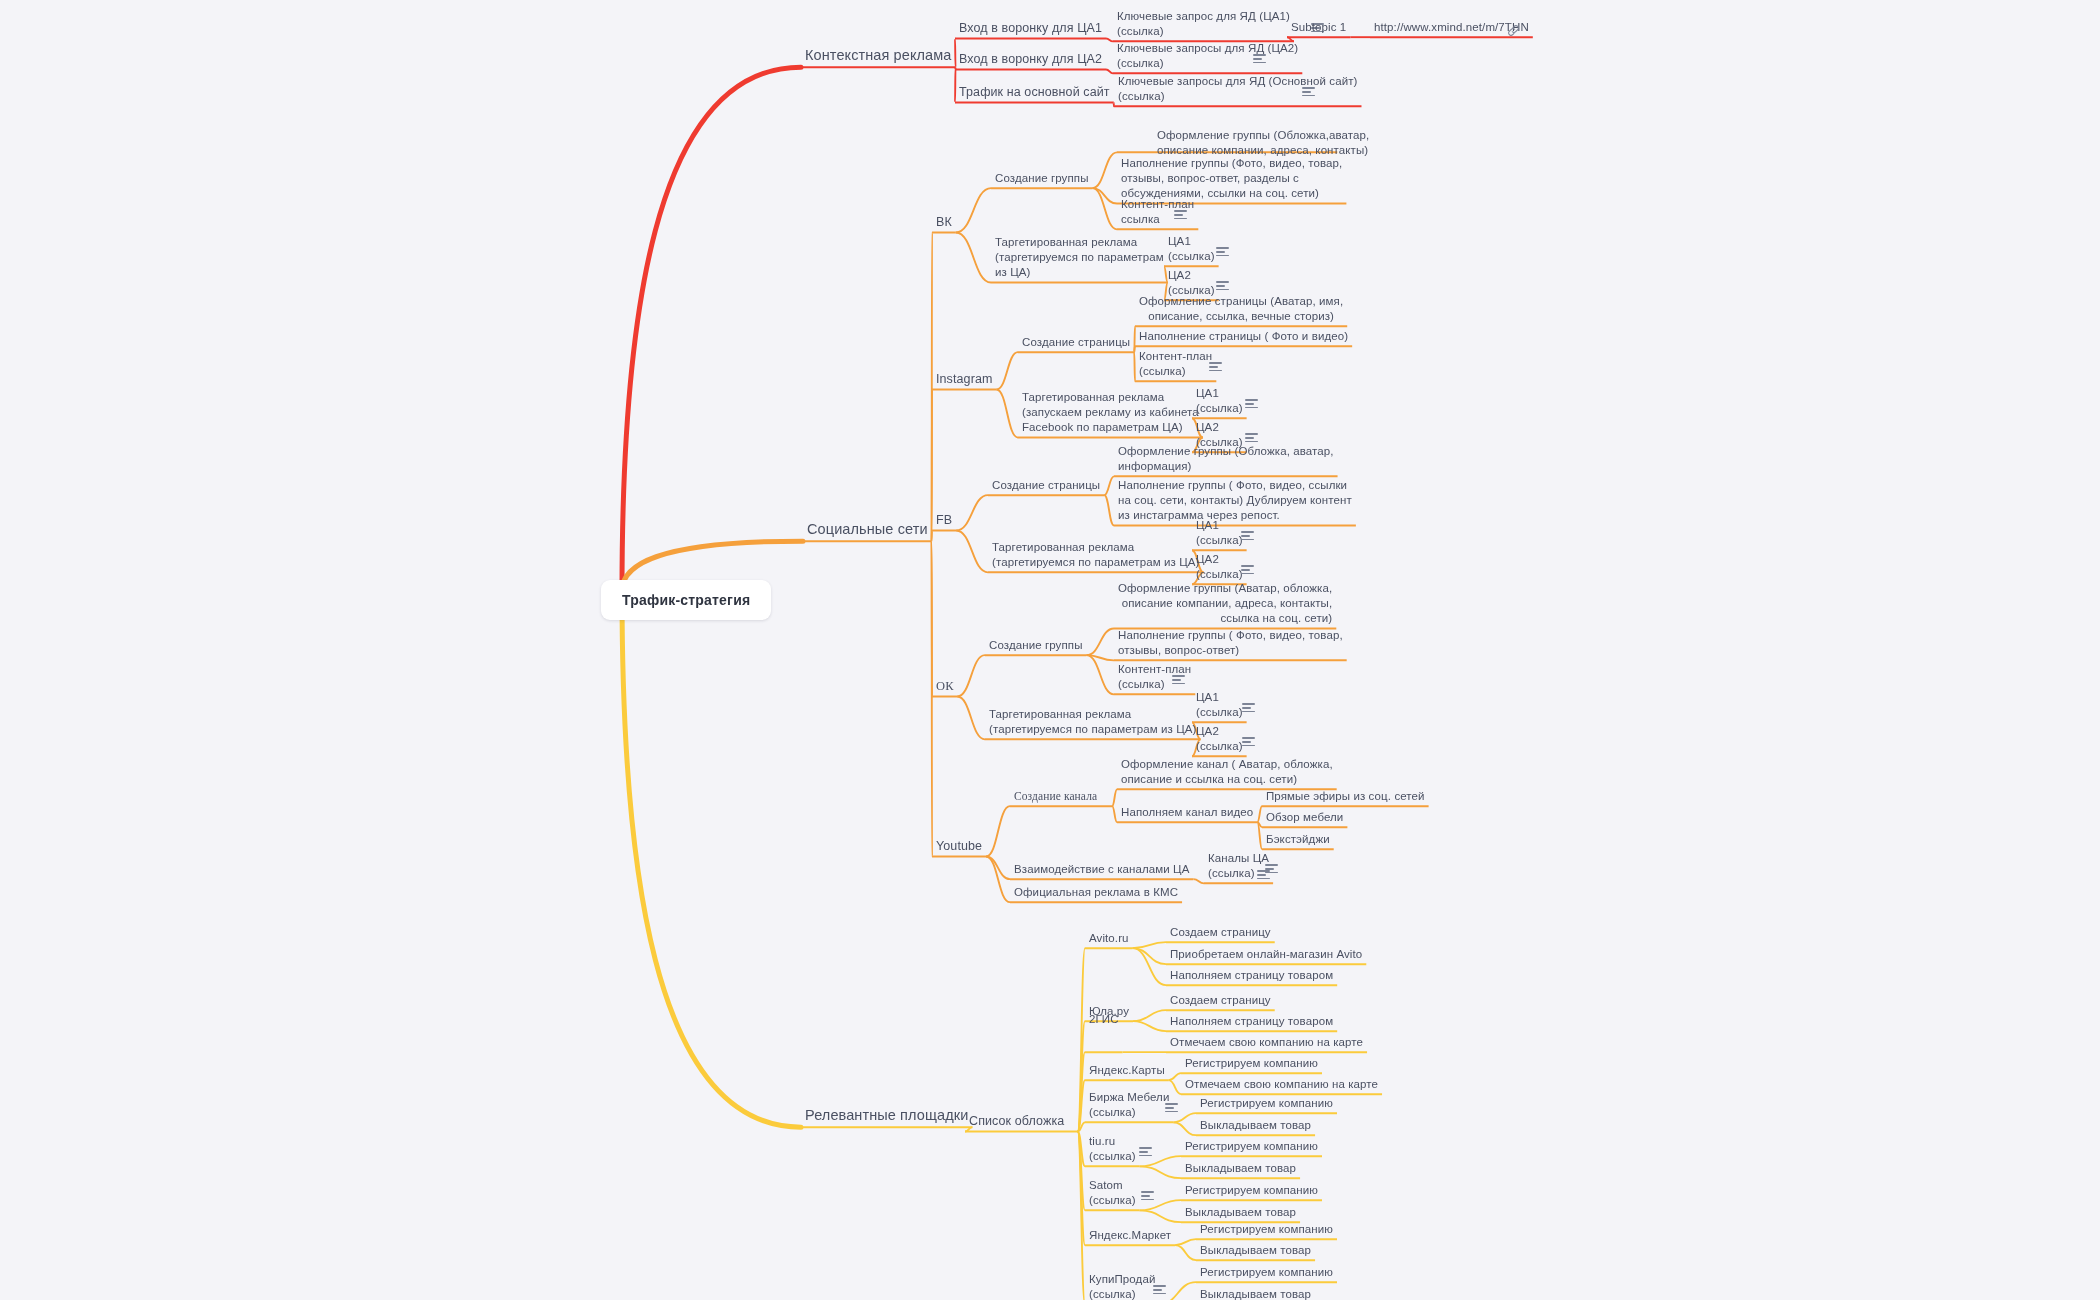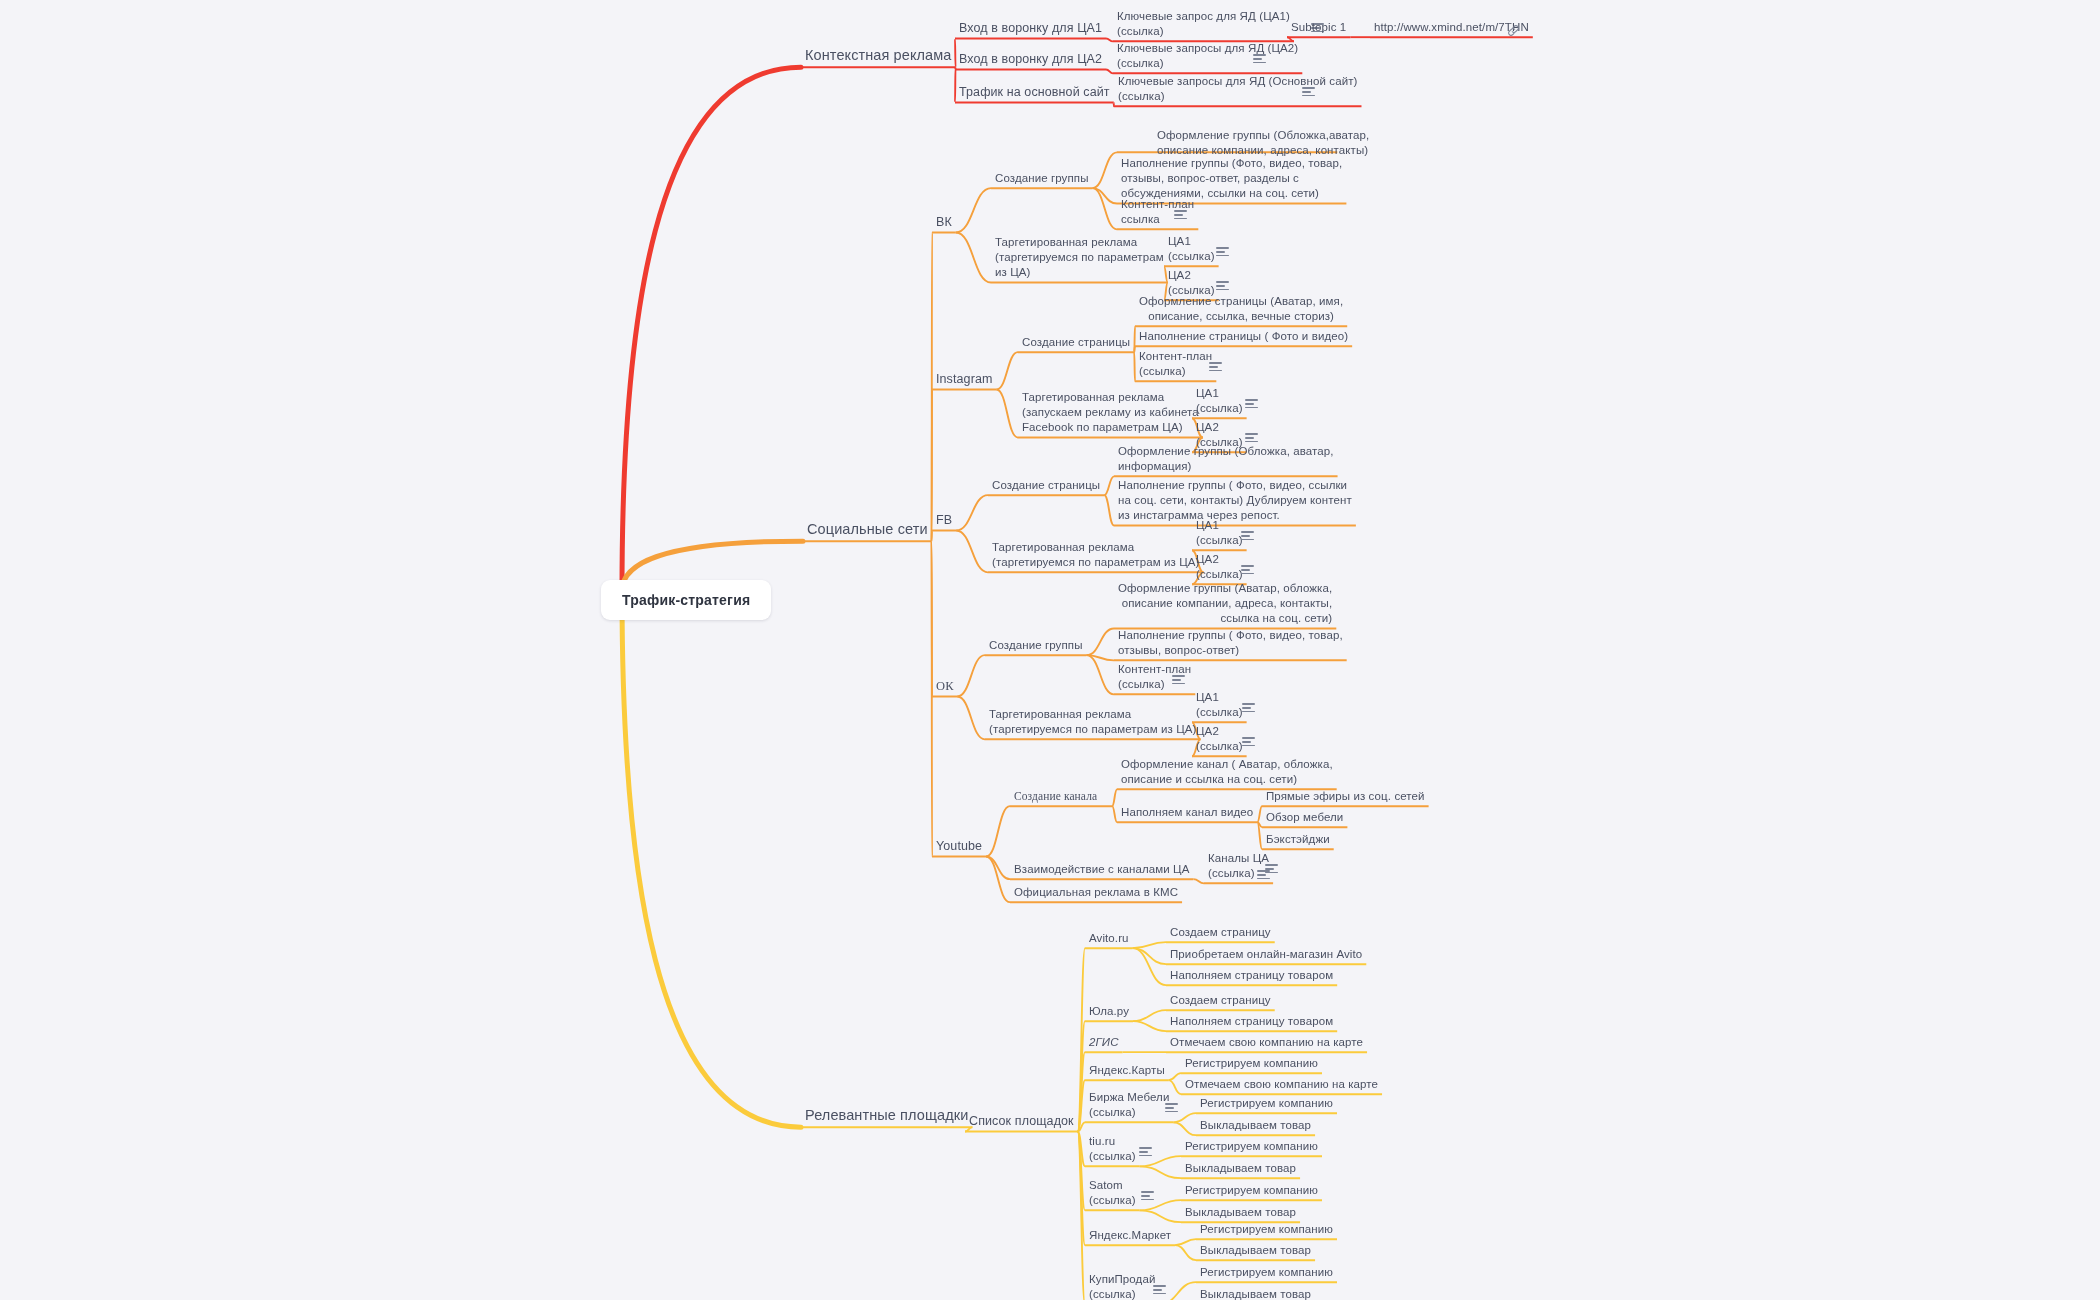--- a/index.html
+++ b/index.html
@@ -384,29 +384,29 @@
       </div>
       <div class="node lvl4" style="left: 1208px; top: 851px;"><span>Каналы ЦА
 (ссылка)</span></div>
       <div class="noteico" style="left: 1265px; top: 864px;">
         <i></i>
         <i></i>
         <i></i>
       </div>
       <div class="node lvl3" style="left: 1014px; top: 885px;"><span>Официальная реклама в КМС</span></div>
       <div class="node lvl1" style="left: 805px; top: 1106px;"><span>Релевантные площадки</span></div>
-      <div class="node lvl2" style="left: 969px; top: 1113px;"><span>Список площадок</span></div>
+      <div class="node lvl2" style="left: 969px; top: 1113px;"><span>Список обложка</span></div>
       <div class="node lvl3" style="left: 1089px; top: 931px;"><span>Avito.ru</span></div>
       <div class="node lvl4" style="left: 1170px; top: 925px;"><span>Создаем страницу</span></div>
       <div class="node lvl4" style="left: 1170px; top: 947px;"><span>Приобретаем онлайн-магазин Avito</span></div>
       <div class="node lvl4" style="left: 1170px; top: 968px;"><span>Наполняем страницу товаром</span></div>
       <div class="node lvl3" style="left: 1089px; top: 1004px;"><span>Юла.ру</span></div>
       <div class="node lvl4" style="left: 1170px; top: 993px;"><span>Создаем страницу</span></div>
       <div class="node lvl4" style="left: 1170px; top: 1014px;"><span>Наполняем страницу товаром</span></div>
-      <div class="node lvl3" style="left: 1089px; top: 1035px; font-style: italic;"><span>2ГИС</span></div>
+      <div class="node lvl3" style="left: 1089px; top: 1012px;"><span>2ГИС</span></div>
       <div class="node lvl4" style="left: 1170px; top: 1035px;"><span>Отмечаем свою компанию на карте</span></div>
       <div class="node lvl3" style="left: 1089px; top: 1063px;"><span>Яндекс.Карты</span></div>
       <div class="node lvl4" style="left: 1185px; top: 1056px;"><span>Регистрируем компанию</span></div>
       <div class="node lvl4" style="left: 1185px; top: 1077px;"><span>Отмечаем свою компанию на карте</span></div>
       <div class="node lvl3" style="left: 1089px; top: 1090px;"><span>Биржа Мебели
 (ссылка)</span></div>
       <div class="noteico" style="left: 1165px; top: 1103px;">
         <i></i>
         <i></i>
         <i></i>

